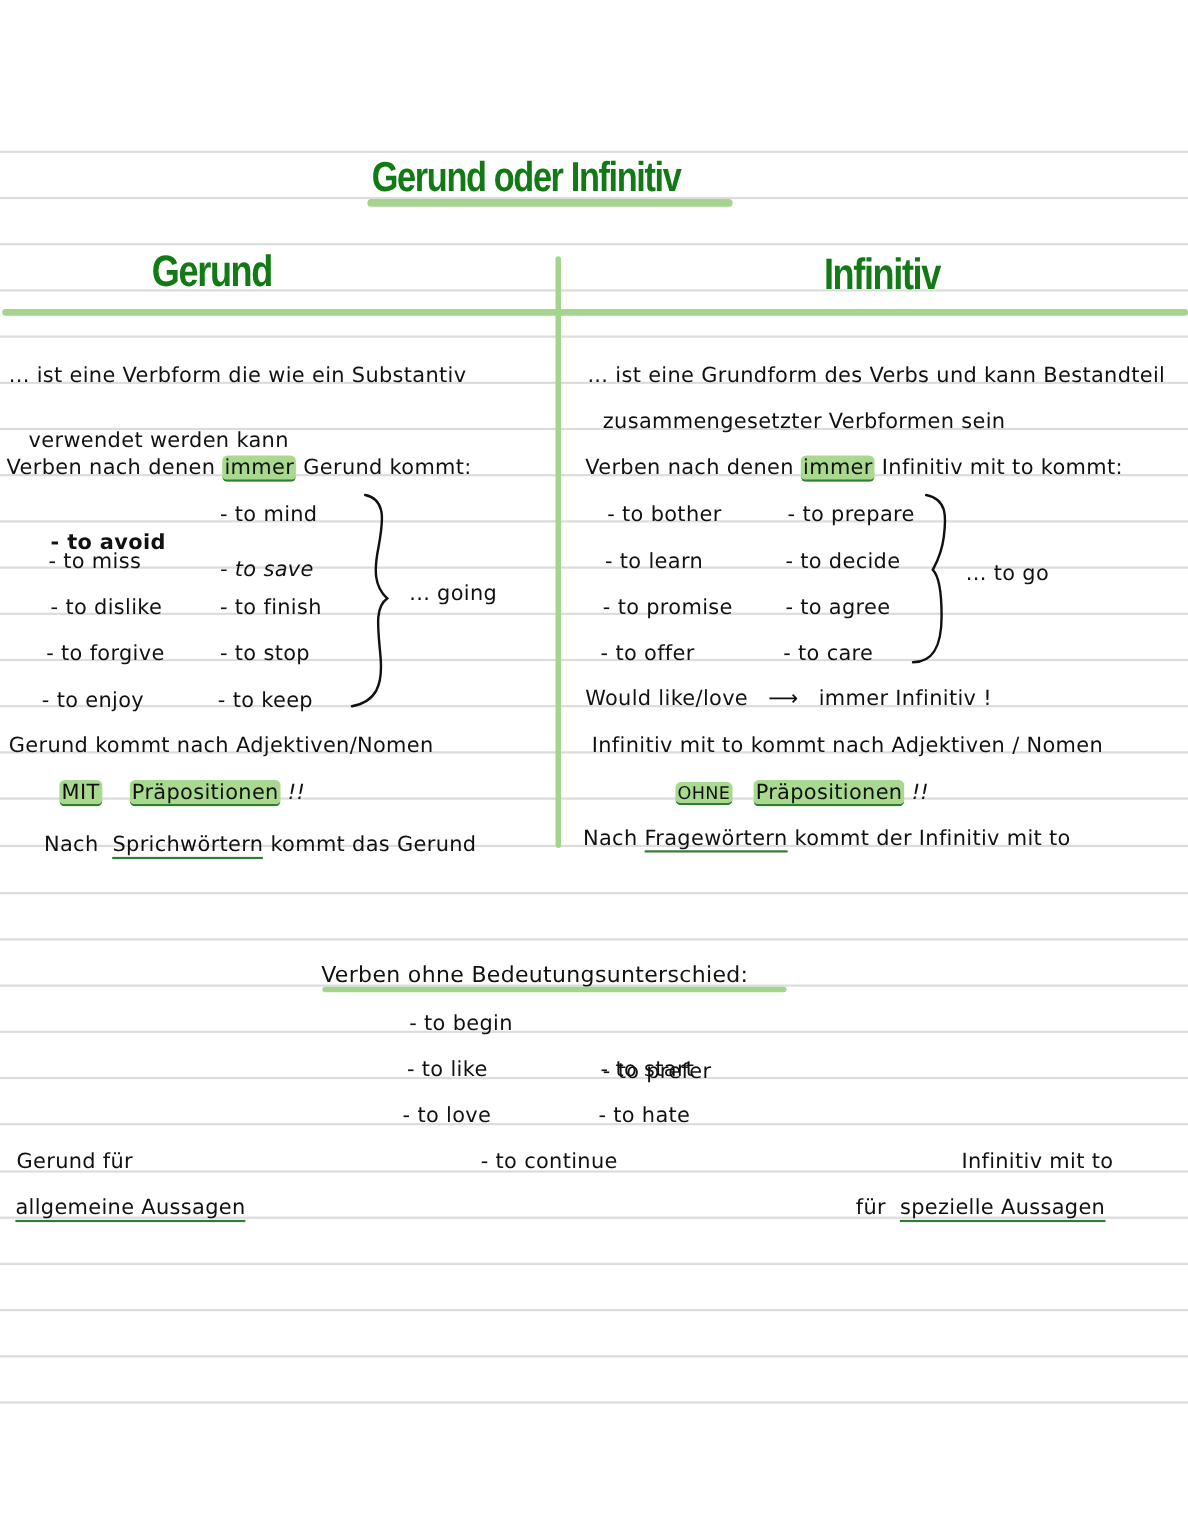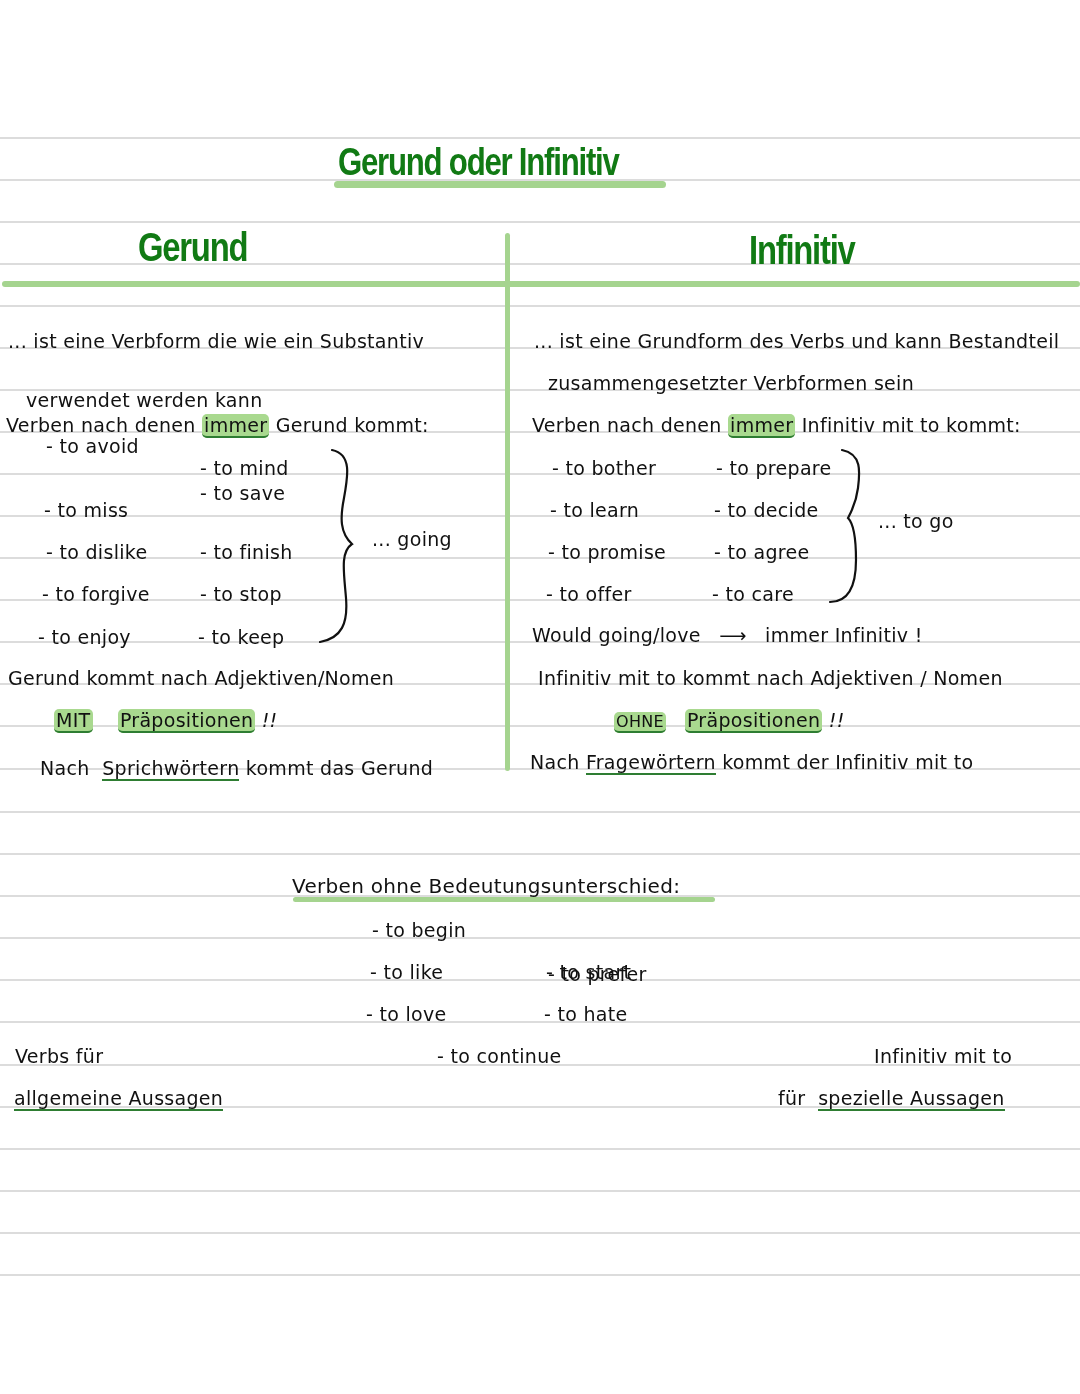--- a/index.html
+++ b/index.html
@@ -87,28 +87,28 @@
 <section>
   <div class="abs hw" style="left:8px; top:330px;">... ist eine Verbform die wie ein Substantiv</div>
   <div class="abs hw" style="left:26px; top:372px;margin-top:17px;">verwendet werden kann</div>
 
   <div class="abs hw" style="left:6px; top:414px;">
     <span>Verben nach denen</span>
     <span class="hl">immer</span>
     <span>Gerund kommt:</span>
   </div>
 
-  <div class="abs hw" style="left:46px; top:435px;">- to avoid</div>
+  <div class="abs hw" style="left:46px; top:482px;font-weight:bold;">- to avoid</div>
   <div class="abs hw" style="left:44px; top:499px;">- to miss</div>
   <div class="abs hw" style="left:46px; top:541px;">- to dislike</div>
   <div class="abs hw" style="left:42px; top:583px;">- to forgive</div>
   <div class="abs hw" style="left:38px; top:626px;">- to enjoy</div>
 
   <div class="abs hw" style="left:200px; top:457px;">- to mind</div>
-  <div class="abs hw" style="left:200px; top:482px;">- to save</div>
+  <div class="abs hw" style="left:200px; top:507px;font-style:italic;">- to save</div>
   <div class="abs hw" style="left:200px; top:541px;">- to finish</div>
   <div class="abs hw" style="left:200px; top:583px;">- to stop</div>
   <div class="abs hw" style="left:198px; top:626px;text-align:right;">- to keep</div>
 
   <svg style="left:318px; top:448px;" width="40" height="200">
     <path d="M14 2 C34 6, 30 28, 26 50 C22 70, 22 85, 34 96 C22 104, 26 125, 28 150 C30 175, 24 190, 2 194" fill="none" stroke="#111" stroke-width="2.2" stroke-linecap="round"></path>
   </svg>
   <div class="abs hw" style="left:372px; top:528px;">... going</div>
 
   <div class="abs hw" style="left:8px; top:667px;">Gerund kommt nach Adjektiven/Nomen</div>
@@ -144,21 +144,21 @@
   <div class="abs hw" style="left:714px; top:499px;">- to decide</div>
   <div class="abs hw" style="left:714px; top:541px;">- to agree</div>
   <div class="abs hw" style="left:712px; top:583px;">- to care</div>
 
   <svg style="left:828px; top:448px;" width="40" height="160">
     <path d="M14 2 C34 6, 32 24, 30 40 C28 56, 22 66, 20 70 C26 76, 28 92, 28 112 C28 140, 20 154, 2 154" fill="none" stroke="#111" stroke-width="2.2" stroke-linecap="round"></path>
   </svg>
   <div class="abs hw" style="left:878px; top:510px;">... to go</div>
 
   <div class="abs hw" style="left:532px; top:624px;">
-    <span>Would going/love</span>
+    <span>Would like/love</span>
     <span style="margin:0 12px;">⟶</span>
     <span>immer Infinitiv !</span>
   </div>
 
   <div class="abs hw" style="left:538px; top:667px;">Infinitiv mit to kommt nach Adjektiven / Nomen</div>
   <div class="abs hw" style="left:614px; top:709px;">
     <span class="hl" style="font-size:16px;">OHNE</span>
     &nbsp;
     <span class="hl">Präpositionen</span>
     <span style="font-style:italic;">!!</span>
@@ -179,21 +179,21 @@
   <div class="abs hw" style="left:366px; top:1003px;">- to love</div>
 
   <div class="abs hw" style="left:548px; top:919px;margin-top:44px;">- to prefer</div>
   <div class="abs hw" style="left:546px; top:961px;">- to start</div>
   <div class="abs hw" style="left:544px; top:1003px;">- to hate</div>
 
   <div class="abs hw" style="left:437px; top:1045px;">- to continue</div>
 </section>
 
 <section>
-  <div class="abs hw" style="left:15px; top:1045px;">Verbs für</div>
+  <div class="abs hw" style="left:15px; top:1045px;">Gerund für</div>
   <div class="abs hw" style="left:14px; top:1087px;">
     <span class="ul">allgemeine Aussagen</span>
   </div>
 
   <div class="abs hw" style="left:874px; top:1045px;">Infinitiv mit to</div>
   <div class="abs hw" style="left:778px; top:1087px;">
     <span>für</span>&nbsp;
     <span class="ul">spezielle Aussagen</span>
   </div>
 </section>

